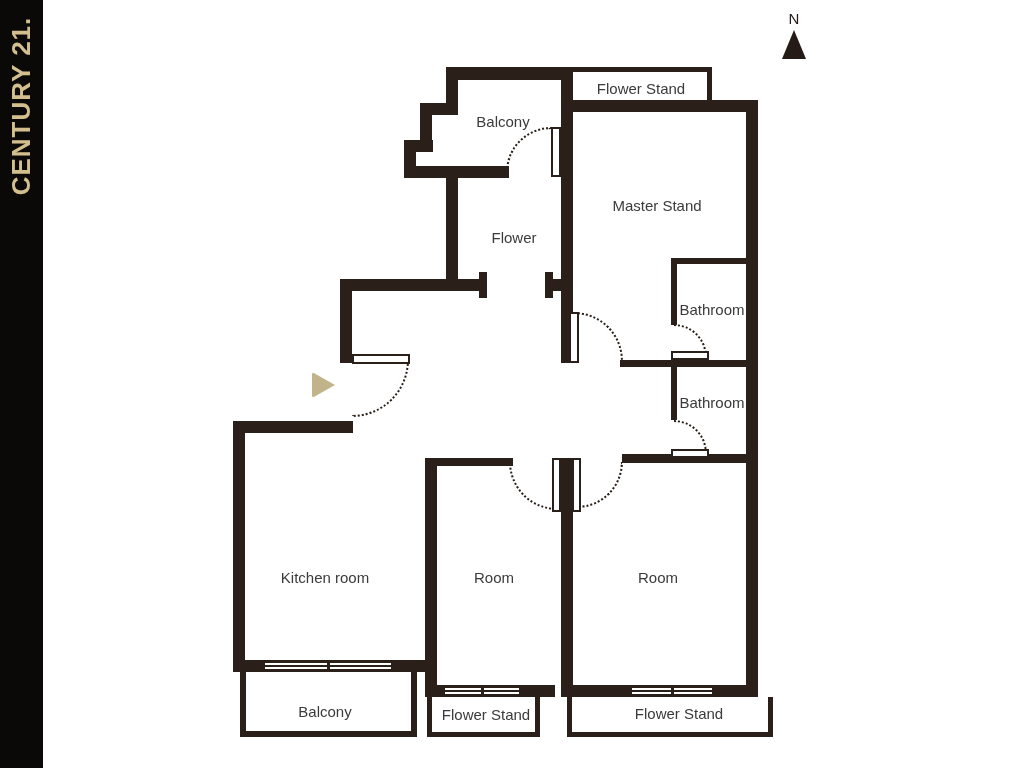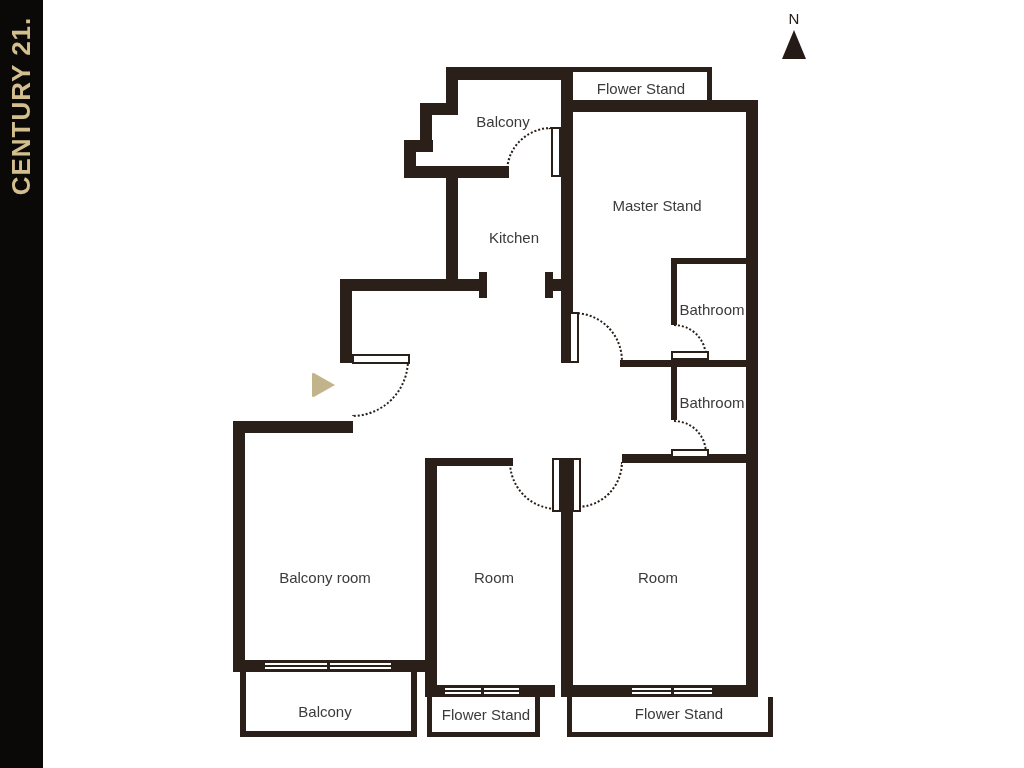--- a/index.html
+++ b/index.html
@@ -115,23 +115,23 @@
   <div class="panel" style="left:671px;top:351px;width:38px;height:9px;"></div>
   <div class="panel" style="left:671px;top:449px;width:38px;height:9px;"></div>
   <div class="panel" style="left:552px;top:458px;width:9px;height:54px;"></div>
   <div class="panel" style="left:572px;top:458px;width:9px;height:54px;"></div>
 
   <div class="entry-tri"></div>
 
   <div class="lbl" style="left:641px;top:88px;">Flower Stand</div>
   <div class="lbl" style="left:503px;top:121px;">Balcony</div>
   <div class="lbl" style="left:657px;top:205px;">Master Stand</div>
-  <div class="lbl" style="left:514px;top:237px;">Kitchen</div>
+  <div class="lbl" style="left:514px;top:237px;">Flower</div>
   <div class="lbl" style="left:712px;top:309px;">Bathroom</div>
   <div class="lbl" style="left:712px;top:402px;">Bathroom</div>
-  <div class="lbl" style="left:325px;top:577px;">Balcony room</div>
+  <div class="lbl" style="left:325px;top:577px;">Kitchen room</div>
   <div class="lbl" style="left:494px;top:577px;">Room</div>
   <div class="lbl" style="left:658px;top:577px;">Room</div>
   <div class="lbl" style="left:325px;top:711px;">Balcony</div>
   <div class="lbl" style="left:486px;top:714px;">Flower Stand</div>
   <div class="lbl" style="left:679px;top:713px;">Flower Stand</div>
 
 </div>
 
 </body></html>

